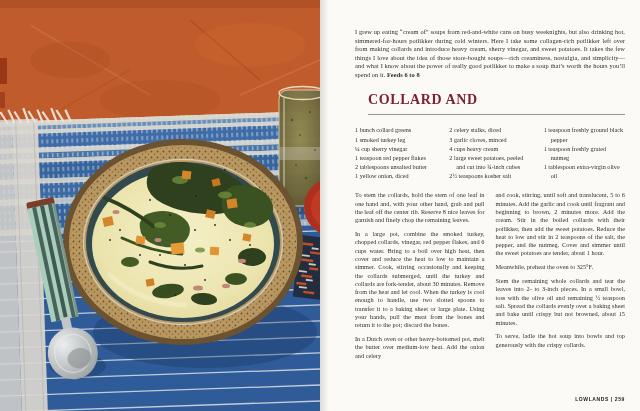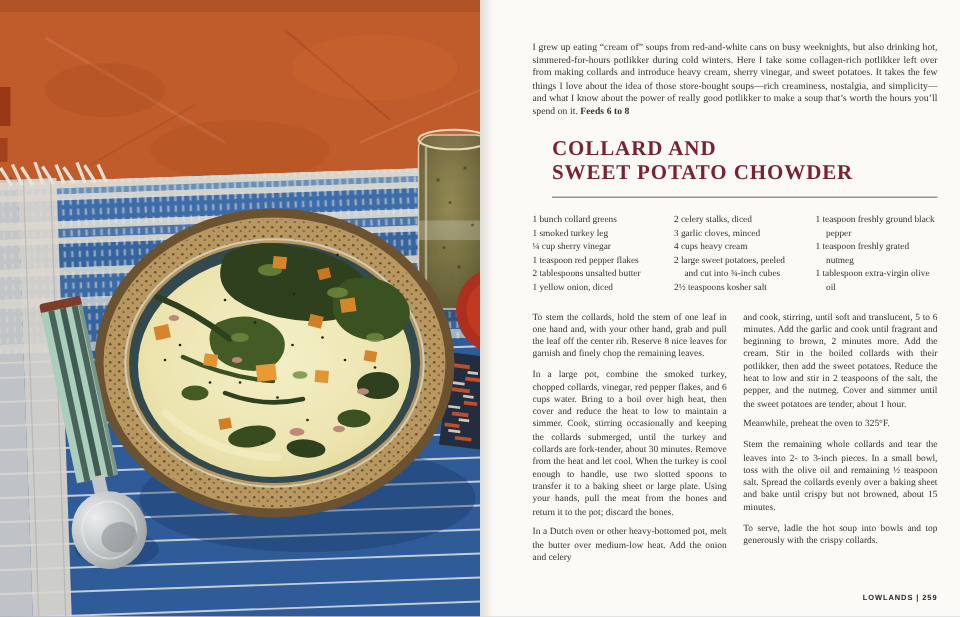--- a/index.html
+++ b/index.html
@@ -1,17 +1,17 @@
 <!DOCTYPE html>
 <html><head>
 <meta charset="utf-8">
 <style>
   html,body { margin:0; padding:0; background:#ffffff; }
   body { width:640px; height:411px; overflow:hidden; font-family:"Liberation Serif", serif; }
-  .spread { position:relative; width:640px; height:411px; background:#737373; }
+  .spread { position:relative; width:640px; height:411px; background:#fca5a5; }
 
   
   .photo-page { position:absolute; left:0; top:0; width:320px; height:411px; overflow:hidden; }
   .photo-page svg { display:block; }
 
   
   .recipe-page { position:absolute; left:320px; top:0; width:320px; height:411px; background:#fbfaf7; }
   .gutter-shadow { position:absolute; left:0; top:0; width:9px; height:411px;
     background:linear-gradient(90deg, rgba(60,40,25,0.14), rgba(60,40,25,0)); }
   .content { position:absolute; left:35px; top:0; width:270px; }
@@ -259,21 +259,21 @@
       </g>
     </svg>
   </div>
 
   <div class="recipe-page">
     <div class="gutter-shadow"></div>
     <div class="content">
 
       <p class="intro"><span>I grew up eating “cream of” soups from red-and-white cans on busy weeknights, but also drinking hot, simmered-for-hours potlikker during cold winters. Here I take some collagen-rich potlikker left over from making collards and introduce heavy cream, sherry vinegar, and sweet potatoes. It takes the few things I love about the idea of those store-bought soups—rich creaminess, nostalgia, and simplicity—and what I know about the power of really good potlikker to make a soup that’s worth the hours you’ll spend on it. </span><strong>Feeds 6 to 8</strong></p>
 
-      <h1 class="title"><span>COLLARD AND</span><br><span>SWEET POTATO CHOWDER</span></h1>
+      <h1 class="title"><span>COLLARD AND</span><br></h1>
 
       <hr class="rule">
 
       <div class="ingredients">
         <ul class="ing-col">
           <li>1 bunch collard greens</li>
           <li>1 smoked turkey leg</li>
           <li>¼ cup sherry vinegar</li>
           <li>1 teaspoon red pepper flakes</li>
           <li>2 tablespoons unsalted butter</li>

